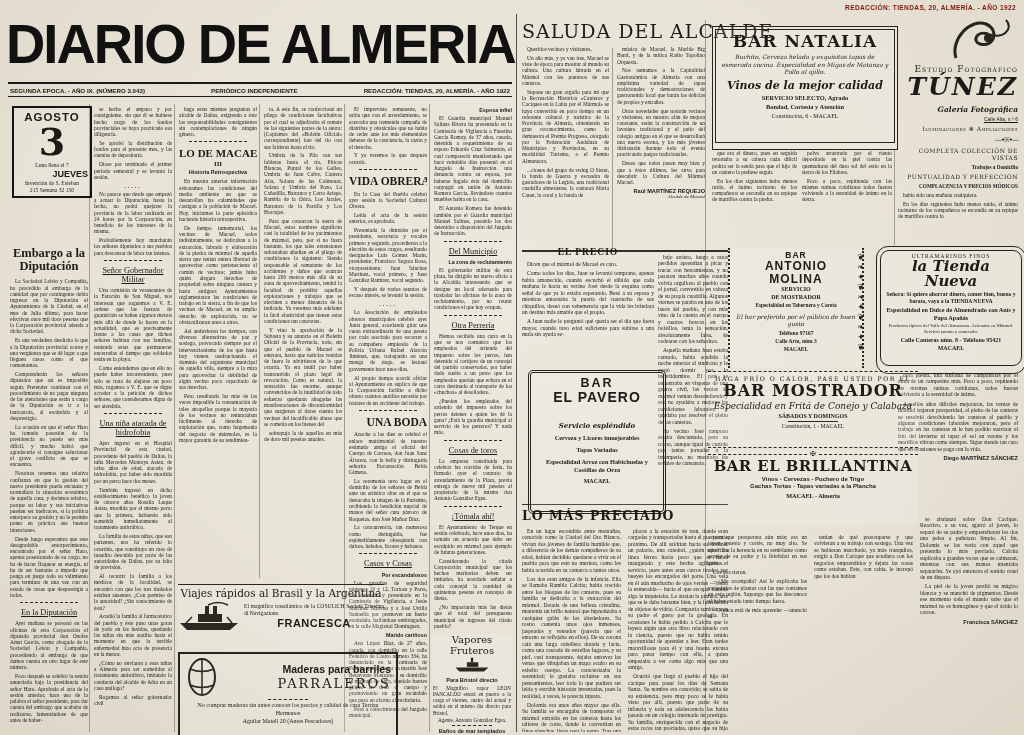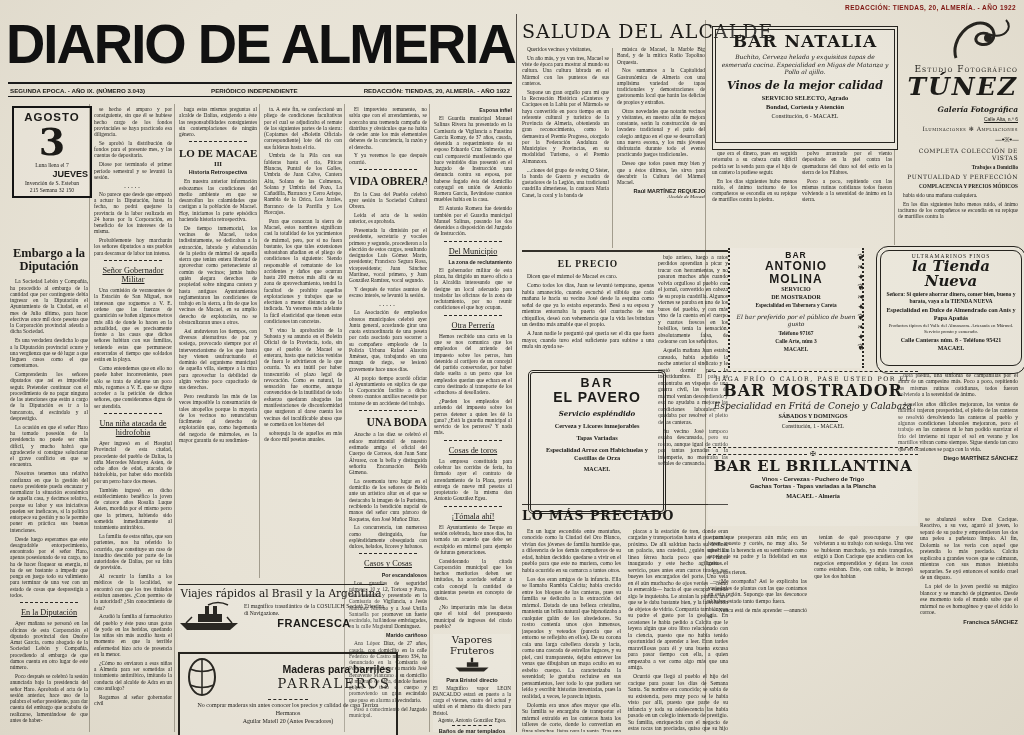--- a/index.html
+++ b/index.html
@@ -89,21 +89,21 @@
   #ad-brillantina{left:708px;top:450px;width:210px;height:76px;text-align:center;}
   .orn-line{display:flex;align-items:center;gap:3px;font:7px "DejaVu Serif",serif;}
   .orn-line::before,.orn-line::after{content:"";flex:1;border-top:1px dashed #2a2823;}
   #ad-brillantina .t{font:bold 15.5px/16px "DejaVu Serif",serif;letter-spacing:.5px;transform:scaleX(.96);}
   #ad-brillantina .l{font:bold 6px "Liberation Sans",sans-serif;margin-top:1.5px;}
   #ad-brillantina .a{font:bold 6.2px "Liberation Serif",serif;margin-top:3px;}
   
   #ad-pavero{left:528px;top:370px;width:122px;height:130px;border:3px double #26241f;border-radius:5px;text-align:center;padding:4px 5px;}
   #ad-pavero .t1{font:bold 12.5px/13px "Liberation Sans",sans-serif;letter-spacing:2px;}
   #ad-pavero .t2{font:bold 14px/15px "Liberation Sans",sans-serif;letter-spacing:1px;}
-  #ad-pavero .sc{font:italic bold 7px "DejaVu Serif",serif;margin-top:4px;}
+  #ad-pavero .sc{font:italic bold 7px "DejaVu Serif",serif;margin-top:16px;}
   #ad-pavero .l{font:bold 6.3px/1.25 "Liberation Serif",serif;margin-top:4px;}
   #ad-pavero .c{font:bold 6px "Liberation Serif",serif;margin-top:5px;}
   
   #ad-francesca{left:178px;top:584px;width:206px;height:64px;border-top:1px solid #2a2823;padding-top:2px;}
   #ad-francesca .t{font:10.5px "DejaVu Serif",serif;text-align:center;}
   #ad-francesca .row{display:flex;gap:4px;align-items:center;margin-top:2px;}
   #ad-francesca .b{font:5.6px/1.2 "Liberation Serif",serif;text-align:justify;}
   #ad-francesca .n{font:bold 11px "Liberation Sans",sans-serif;text-align:center;letter-spacing:.5px;margin-top:1px;}
   #ad-parraleros{left:178px;top:652px;width:206px;height:78px;border:2px solid #26241f;padding:3px 5px;text-align:center;}
   #ad-parraleros .row{display:flex;gap:5px;align-items:center;text-align:right;}
@@ -306,21 +306,21 @@
     <div class="l">COMPLETA COLECCIÓN DE VISTAS</div>
     <div class="lb">Trabajos a Domicilio</div>
     <div class="l">PUNTUALIDAD Y PERFECCIÓN</div>
     <div class="lb">COMPLACENCIA Y PRECIOS MÓDICOS</div>
   </div>
   <div class="col" style="left:898px;top:192px;width:120px;height:52px">
       <p class="art-p">había sido una mañana cualquiera.</p>
       <p class="art-p">En los días siguientes hubo menos ruido, el ánimo taciturno de los compañeros se escondía en su repique de martillos contra la</p>
     </div>
 
-  <div class="col wide" style="left:522px;top:256px;width:132px;height:112px">
+  <div class="col wide" style="left:522px;top:244px;width:132px;height:112px">
       <div class="art-hprecio">EL PRECIO</div>
       <p class="art-p">Dicen que el mármol de Macael es caro.</p>
       <p class="art-p">Como todos los días, Juan se levantó temprano, apenas había amanecido, cuando escuchó el silbido que cada mañana le hacía su vecino José desde la esquina como señal de que ya lo estaba esperando. Besó a su esposa y mientras entornaba la puerta del cuartucho de sus chiquillos, deseó con vehemencia que la vida les brindara un destino más amable que el propio.</p>
       <p class="art-p">A Juan nadie le preguntó qué quería ser el día que fuera mayor, cuando tuvo edad suficiente para subirse a una mula sin ayuda se-</p>
     </div>
   <div class="col wide" style="left:658px;top:254px;width:70px;height:248px">
       <p class="art-p">bajo arriero, luego a ratos perdidos aprendían a picar y trucar con herramientas, y no pasaron muchos años cuando volvía orgulloso al pueblo con el jornal, convertido en cabeza de su propia cuadrilla. Algunos viernes se paraba en uno de los bares del pueblo, y con más vino de la cuenta en el cuerpo y cuartos frescos en los bolsillos, tenía la sensación, absolutamente falsa, de codearse con los señoritos.</p>
       <p class="art-p">Aquella mañana Juan estaba cansado, había acudido la noche anterior al sindicato y le costó dormir por la incertidumbre. El país se encontraba en vísperas de una guerra civil, las ventas de mármol venían descendiendo y eso no ayudaba a mejorar las condiciones laborales, y quedaba por resolver el pleito de las canteras.</p>
       <p class="art-p">Su vecino José tampoco estaba descansado, pero su rostro, aunque igual de curtido por tantas jornadas a la intemperie, no mostraba las señales de cansancio.</p>
     </div>

